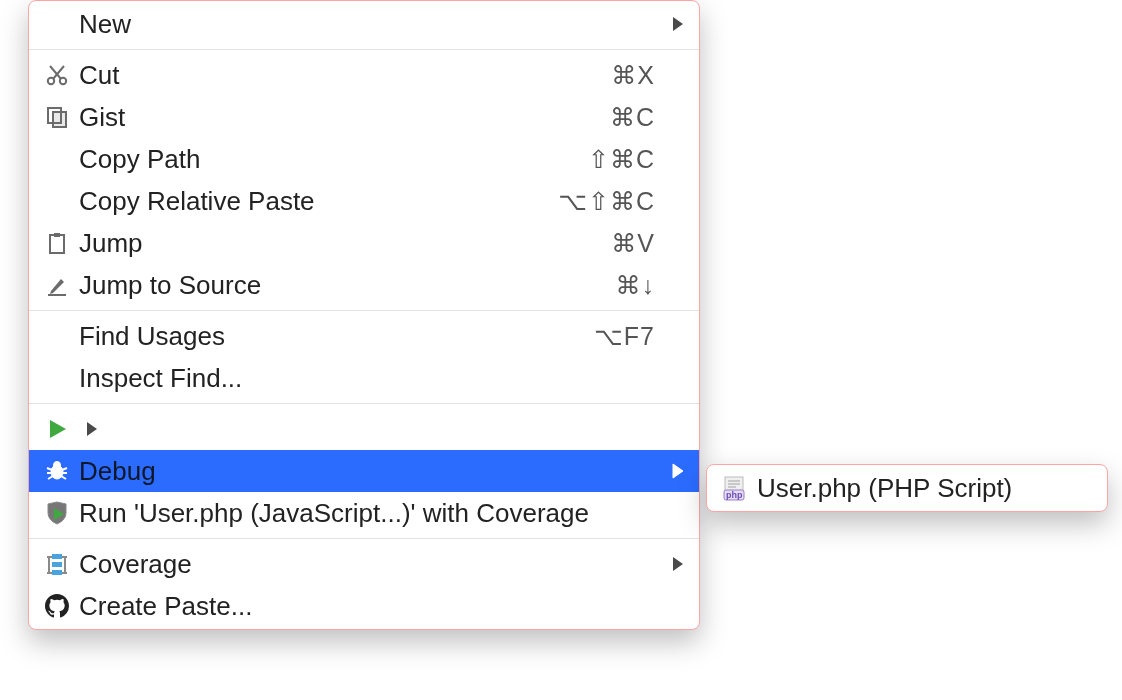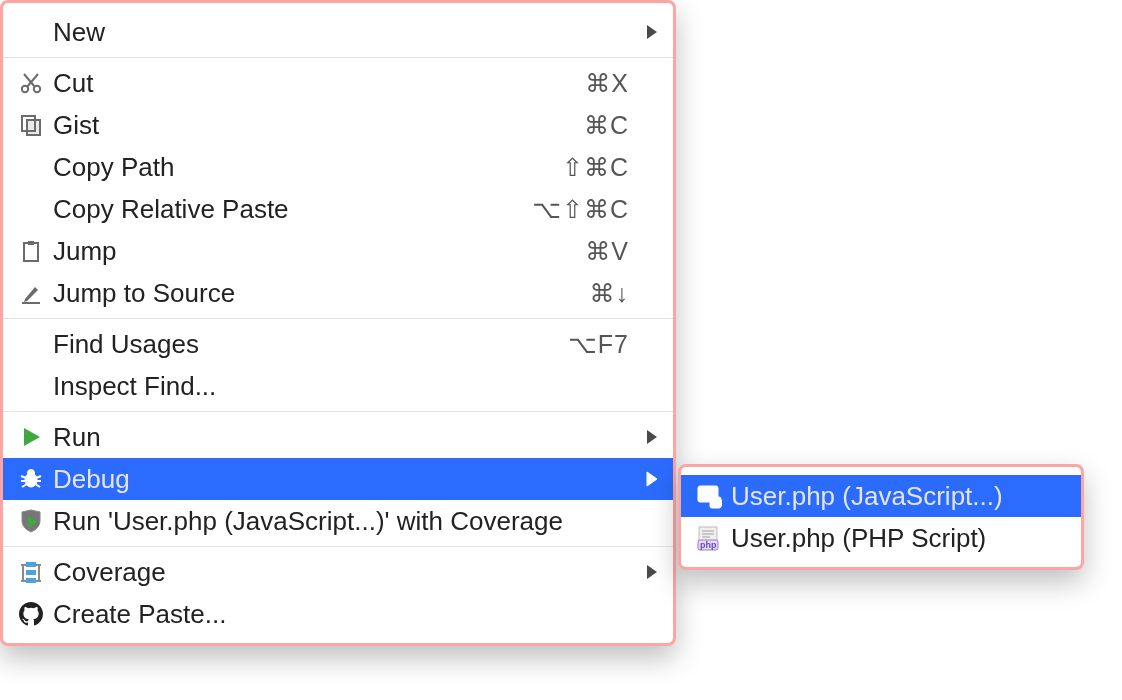--- a/index.html
+++ b/index.html
@@ -10,24 +10,25 @@
     background: #fff;
     font-family: -apple-system, "Helvetica Neue", Arial, sans-serif;
     font-size: 26px;
     color: #222;
     overflow: hidden;
     position: relative;
   }
   .menu {
     position: absolute;
     background: #fff;
-    border: 3px solid #fca5a5;
+    border: 1px solid #fca5a5;
     border-radius: 8px;
     box-shadow: 0 12px 28px rgba(0,0,0,0.25);
-    padding: 8px 0;
+    padding: 2px 0;
+    margin-left: 28px;
   }
   .menu-main {
     left: 0;
     top: 0;
     width: 670px;
   }
   .menu-sub {
     left: 678px;
     top: 464px;
     width: 400px;
@@ -65,21 +66,21 @@
     align-items: center;
     justify-content: flex-end;
   }
   .sep {
     height: 1px;
     background: #e3e3e3;
     margin: 4px 0;
   }
   .item.selected {
     background: #2b6cff;
-    color: #e5e5e5;
+    color: #0f172a;
   }
   .item.selected svg * { stroke: #fff; fill: #fff; }
   .item.selected .bug-body { fill:#fff; stroke:#fff; }
   .item.selected .bug-leg { stroke:#fff; }
 
   svg { display:block; }
 
   
   .play-green polygon { fill:#3fa83f; }
   .bug-body { fill:#5aa544; stroke:#5aa544; }
@@ -198,21 +199,20 @@
   </div>
 
   <div class="sep"></div>
 
   <div class="item">
     <span class="iconbox">
       <svg width="22" height="22" class="play-green">
           <polygon points="4,2 20,11 4,20"></polygon>
         </svg>
     </span>
-    <span class="label">Run</span>
     <span class="arrowbox">
       <svg width="14" height="16" class="arrow-right">
           <polygon points="2,1 12,8 2,15"></polygon>
         </svg>
     </span>
   </div>
 
   <div class="item selected">
     <span class="iconbox">
       <svg width="24" height="24">
@@ -280,31 +280,20 @@
       </svg>
     </span>
     <span class="label">Create Paste...</span>
     <span class="arrowbox"></span>
   </div>
 
 </div>
 
 <div class="menu menu-sub">
 
-  <div class="item selected">
-    <span class="iconbox">
-      <svg width="26" height="26">
-        <rect x="2" y="3" width="20" height="16" rx="2" fill="#4aa3df"></rect>
-        <rect x="4" y="5" width="16" height="12" fill="#cfe8f7"></rect>
-        <rect x="14" y="14" width="11" height="11" rx="2" class="js-badge-bg"></rect>
-        <text x="16" y="23" font-size="9" font-weight="bold" fill="#333">JS</text>
-      </svg>
-    </span>
-    <span class="label">User.php (JavaScript...)</span>
-  </div>
 
   <div class="item">
     <span class="iconbox">
       <svg width="26" height="26">
         <rect x="3" y="2" width="18" height="20" fill="#efefef" stroke="#bbb"></rect>
         <line x1="6" y1="6" x2="18" y2="6" stroke="#bbb" stroke-width="1.5"></line>
         <line x1="6" y1="9" x2="18" y2="9" stroke="#bbb" stroke-width="1.5"></line>
         <line x1="6" y1="12" x2="14" y2="12" stroke="#bbb" stroke-width="1.5"></line>
         <rect x="2" y="15" width="20" height="10" rx="2" fill="#e5dbf4" stroke="#9a7fc9"></rect>
         <text x="4" y="23" class="php-badge">php</text>

